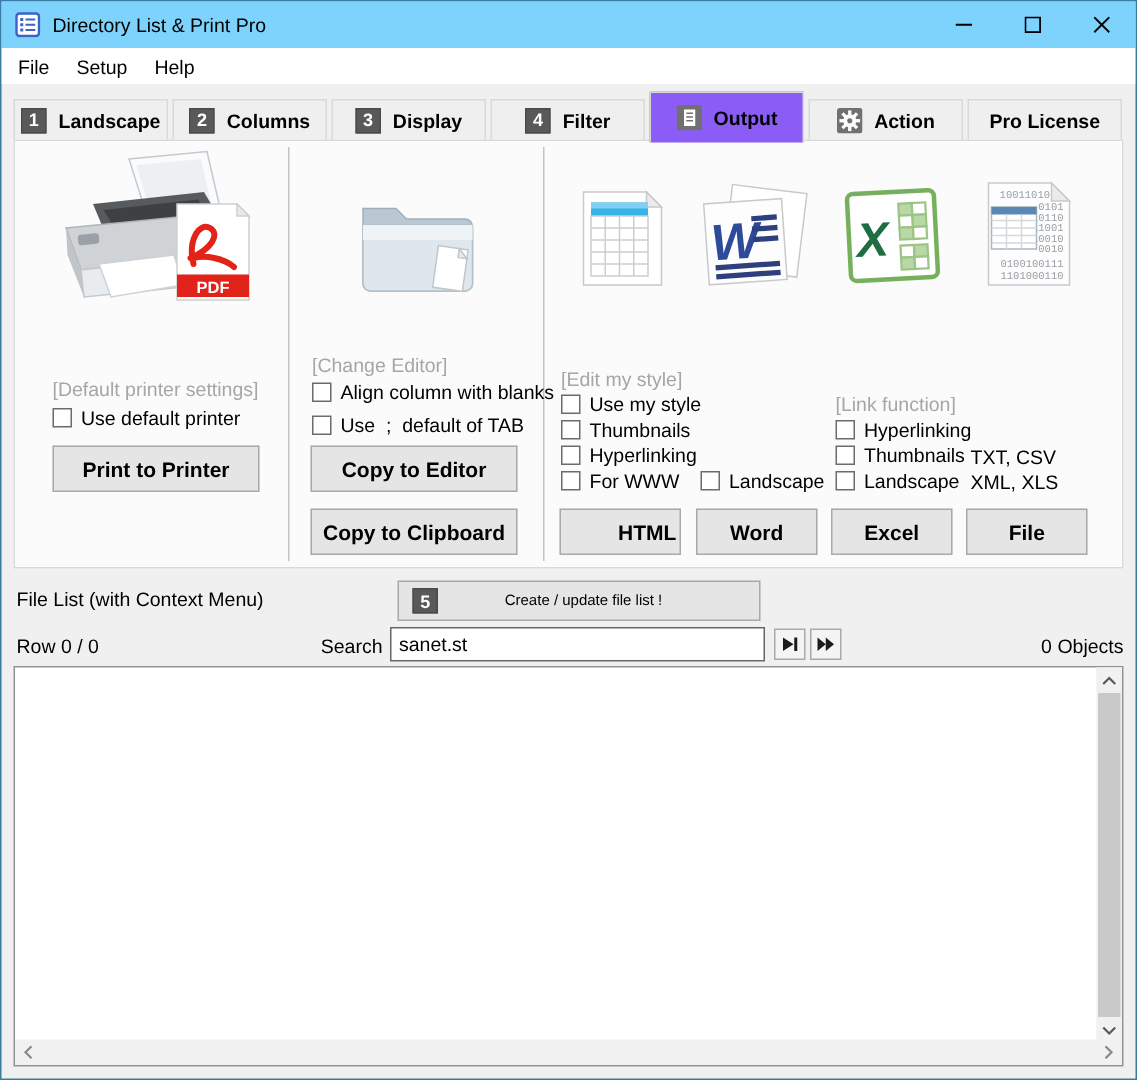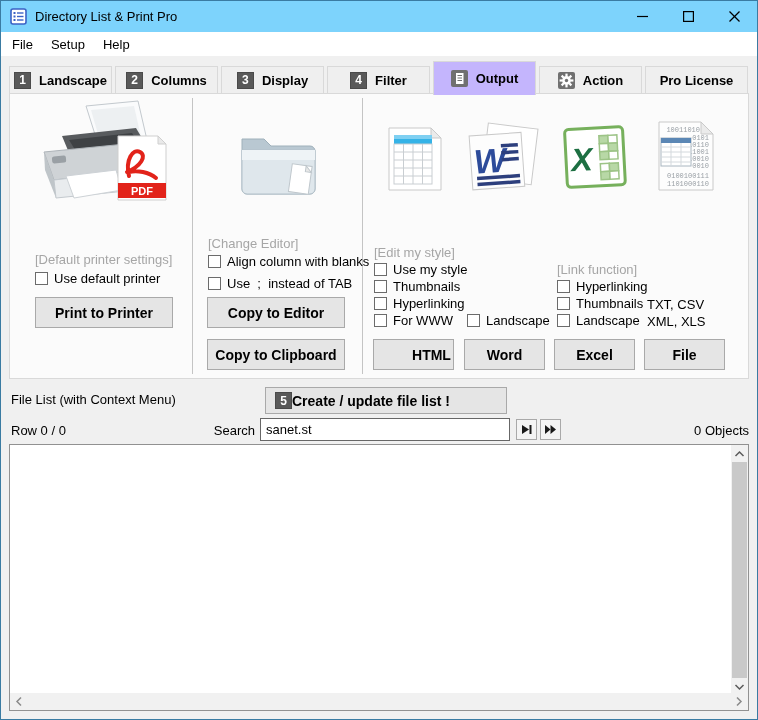--- a/index.html
+++ b/index.html
@@ -23,21 +23,21 @@
   .menubar { position:absolute; left:0; top:31px; width:756px; height:24px;
     background:#fff; display:flex; align-items:center; padding-left:2px; }
   .menu-item { padding:0 9px; height:100%; display:flex; align-items:center; }
 
   
   .tabstrip { position:absolute; left:8px; top:60px; height:33px; display:flex; z-index:2; }
   .tab { width:103px; height:27px; margin-top:5px; margin-right:3px;
     background:#efefef; border:1px solid #d9d9d9; border-bottom:none;
     display:flex; align-items:center; justify-content:center; gap:8px;
     font-weight:bold; font-size:13px; }
-  .tab.active { height:34px; margin-top:0; background:#c4b5fd; position:relative; z-index:3; }
+  .tab.active { height:34px; margin-top:0; background:#8b5cf6; position:relative; z-index:3; }
   .tab-badge { width:17px; height:17px; background:#595959; border:1px solid #4a4a4a;
     color:#fff; font-size:12px; font-weight:bold;
     display:flex; align-items:center; justify-content:center; flex:none; }
   .tab-iconbox { width:17px; height:17px; flex:none; }
 
   
   .panel { position:absolute; left:8px; top:92px; width:740px; height:286px;
     background:#fbfbfb; border:1px solid #d9d9d9; }
   .vdivider { position:absolute; top:4px; height:276px; width:1px; background:#c4c4c4; }
   .group-label { position:absolute; color:#a6a6a6; font-size:13px; white-space:pre; }
@@ -49,21 +49,21 @@
     display:flex; align-items:center; justify-content:center; color:#000; }
   .fmt-label { position:absolute; font-size:13px; }
 
   
   .static-label { position:absolute; font-size:13px; }
   .create-btn { position:absolute; left:264px; top:386px; width:242px; height:27px;
     background:#e5e5e5; border:1px solid #a9a9a9; display:flex; align-items:center; }
   .create-badge { width:17px; height:17px; background:#595959; border:1px solid #4a4a4a;
     color:#fff; font-size:12px; font-weight:bold; margin-left:9px;
     display:flex; align-items:center; justify-content:center; flex:none; }
-  .create-label { flex:1; text-align:left; font-weight:bold; font-size:14px; margin-right:20px; }
+  .create-label { flex:1; text-align:center; font-weight:normal; font-size:10px; margin-right:20px; }
   .search-input { position:absolute; left:259px; top:417px; width:250px; height:23px;
     border:1px solid #676767; background:#fff; padding:0 5px; font-size:13px;
     font-family:"Liberation Sans",sans-serif; }
   .step-btn { position:absolute; top:418px; width:21px; height:21px; background:#f4f4f4;
     border:1px solid #a9a9a9; display:flex; align-items:center; justify-content:center; }
 
   
   .filelist { position:absolute; left:8px; top:443px; width:740px; height:267px;
     background:#fff; border:1px solid #919191; }
   .vscroll { position:absolute; right:0; top:0; width:17px; height:250px; background:#f1f1f1; }
@@ -204,21 +204,21 @@
         <polygon points="70,38 76,44 70,44" fill="#e8e8e8" stroke="#bfc7cc"></polygon>
       </g>
     </svg>
     <div class="group-label" style="left:198px;top:142px;">[Change Editor]</div>
     <div class="cb-row" style="left:198px;top:160px;">
       <span class="cb-box"></span>
       <span class="cb-label">Align column with blanks</span>
     </div>
     <div class="cb-row" style="left:198px;top:182px;">
       <span class="cb-box"></span>
-      <span class="cb-label">Use  ;  instead of TAB</span>
+      <span class="cb-label">Use  ;  default of TAB</span>
     </div>
     <div class="btn" style="left:197px;top:245px;width:138px;height:31px;">Copy to Clipboard</div>
     <div class="btn" style="left:197px;top:203px;width:138px;height:31px;">Copy to Editor</div>
 
     <svg style="position:absolute;left:377px;top:32px;" width="56" height="66" viewBox="0 0 56 66">
       <path d="M2,2 h42 l10,10 v52 H2 Z" fill="#fff" stroke="#c9c9c9"></path>
       <polygon points="44,2 54,12 44,12" fill="#ebebeb" stroke="#c9c9c9"></polygon>
       <rect x="7" y="9" width="38" height="9" fill="#35b3e7"></rect>
       <rect x="7" y="9" width="38" height="4" fill="#7fd0f2"></rect>
       <g stroke="#c9ced2" fill="none">

